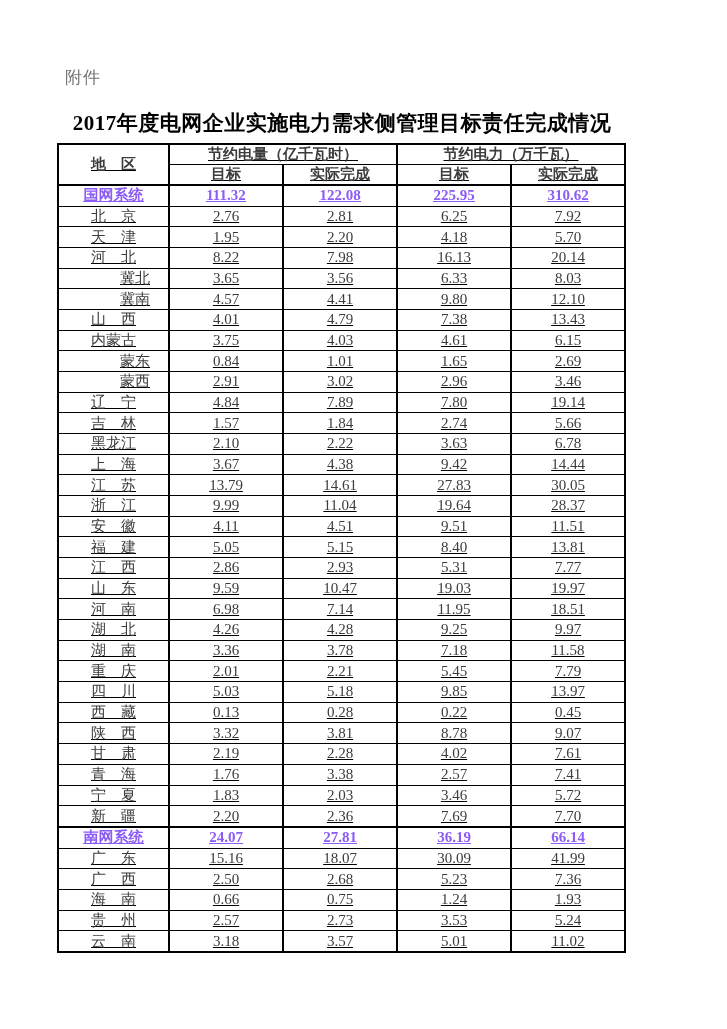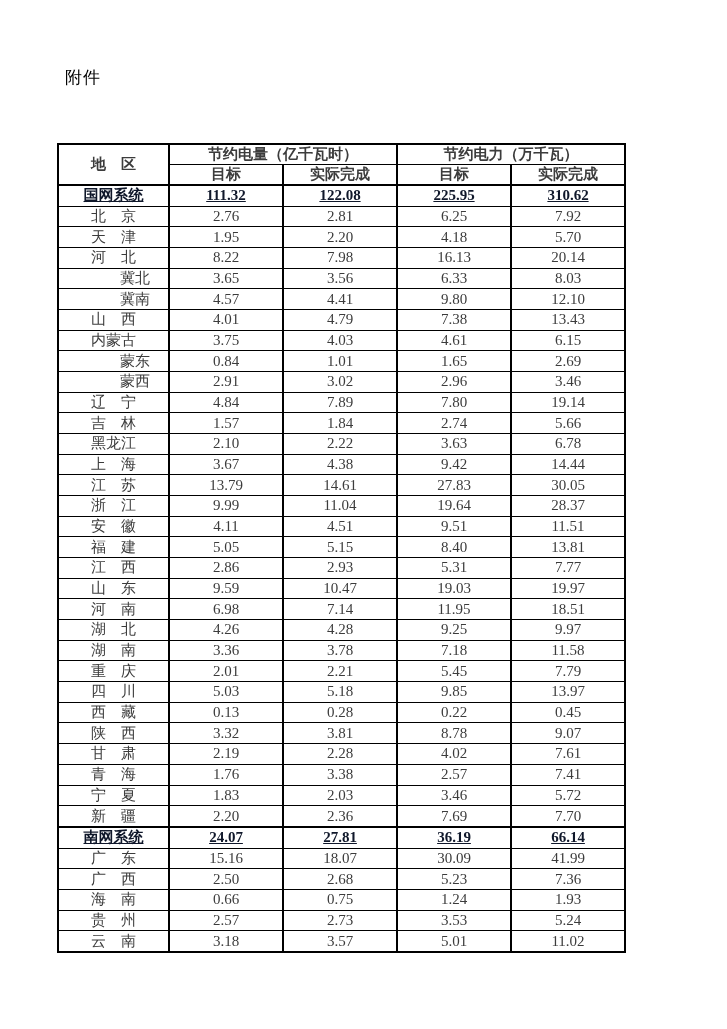--- a/index.html
+++ b/index.html
@@ -6,66 +6,68 @@
   .page {
     position:relative;
     width:727px; height:1029px;
     background:#ffffff;
     overflow:hidden;
     font-family:"Liberation Serif", serif;
   }
   .attachment {
     position:absolute; left:65px; top:66px;
     font-family:"Liberation Sans", sans-serif;
-    font-size:17px; color:#000000; letter-spacing:1px;
+    font-size:17px; color:#737373; letter-spacing:1px;
   }
   .doc-title {
     position:absolute; left:50px; top:109px; width:584px;
     text-align:center;
     font-family:"Liberation Serif", serif;
     font-weight:bold; font-size:21px; color:#000;
     white-space:nowrap; letter-spacing:0.5px;
   }
   table.report {
     position:absolute; left:57px; top:143px;
     width:567px; height:810px;
     border-collapse:collapse; table-layout:fixed;
     border:2px solid #000;
+    text-decoration:underline;
   }
   table.report td {
     border:1px solid #000;
     border-left-width:2px; border-right-width:2px;
     padding:0; text-align:center; vertical-align:middle;
     font-size:15px; color:#3c3c3c;
     overflow:hidden; white-space:nowrap;
   }
   col.c-region { width:111px; }
   col.c-val    { width:114px; }
   thead td {
     font-family:"Liberation Sans", sans-serif;
     font-weight:bold; font-size:15px; color:#000;
   }
   thead tr.subhead td { border-bottom-width:2px; }
   thead td.region-head { border-bottom-width:2px; }
   td.region { font-size:15px; }
   td.region.sub { text-align:right; padding-right:18px; }
   tr.total td {
-    font-weight:bold; color:#0f172a;
+    font-weight:bold; color:#8b5cf6;
     text-decoration:underline;
     border-top-width:2px; border-bottom-width:1px;
   }
   tr.total td.region { text-decoration:underline; }
 </style>
 </head>
 <body>
 
 <div class="page">
 
   <div class="attachment">附件</div>
 
+  <div class="doc-title">2017年度电网企业实施电力需求侧管理目标责任完成情况</div>
 
   <table class="report">
     <colgroup>
       <col class="c-region">
       <col class="c-val">
         <col class="c-val">
         <col class="c-val">
         <col class="c-val">
     </colgroup>
     <thead>

